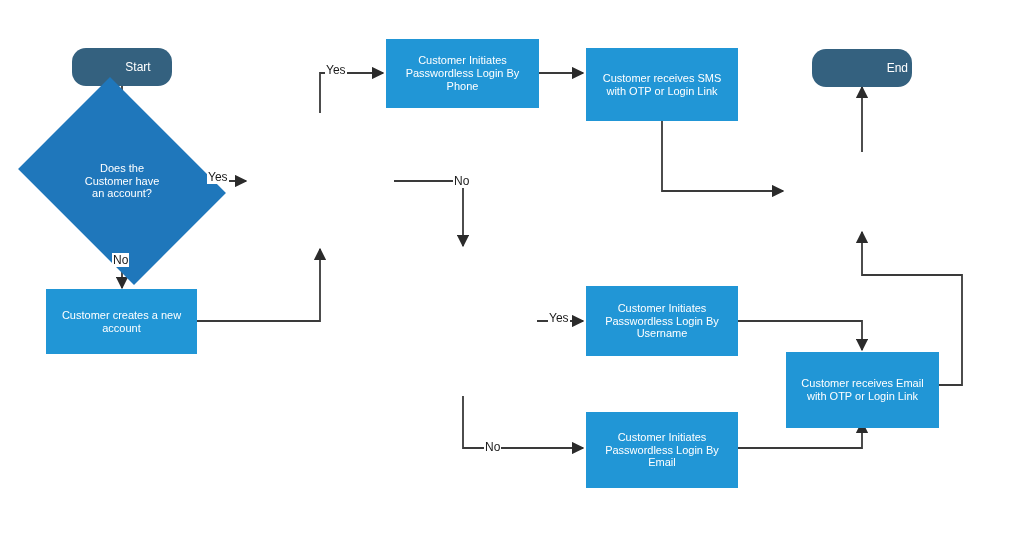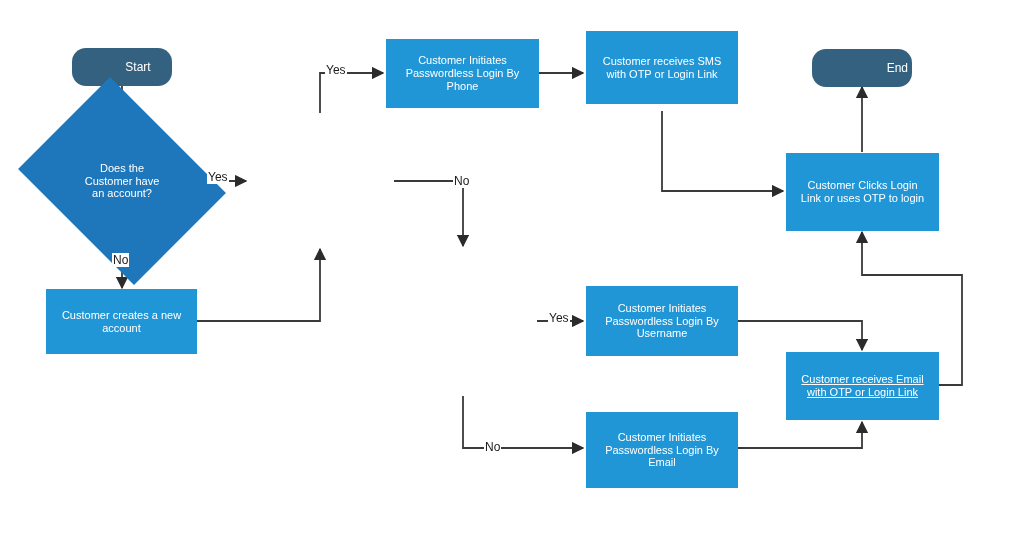--- a/index.html
+++ b/index.html
@@ -143,47 +143,43 @@
 an account?</span>
   </div>
 
 
   <div class="node process" style="left:386px; top:39px; width:153px; height:69px;">
     <span class="label">Customer Initiates
 Passwordless Login By
 Phone</span>
   </div>
 
-  <div class="node process" style="left:586px; top:31px; width:152px; height:73px;">
+  <div class="node process" style="left:586px; top:48px; width:152px; height:73px;">
     <span class="label">Customer receives SMS
 with OTP or Login Link</span>
   </div>
 
 
   <div class="node process" style="left:586px; top:286px; width:152px; height:70px;">
     <span class="label">Customer Initiates
 Passwordless Login By
 Username</span>
   </div>
 
   <div class="node process" style="left:586px; top:412px; width:152px; height:76px;">
     <span class="label">Customer Initiates
 Passwordless Login By
 Email</span>
   </div>
 
-  <div class="node process" style="left:786px; top:352px; width:153px; height:68px;text-decoration:underline;">
+  <div class="node process" style="left:786px; top:352px; width:153px; height:76px;">
     <span class="label">Customer receives Email
 with OTP or Login Link</span>
   </div>
 
-  <div class="node process" style="left:786px; top:153px; width:153px; height:78px;">
-    <span class="label">Customer Clicks Login
-Link or uses OTP to login</span>
-  </div>
 
   <div class="node terminator" style="left:812px; top:49px; width:100px; height:38px;text-align:right;">
     <span class="label">End</span>
   </div>
 
   <span class="edge-label" style="left:207px; top:170px;">Yes</span>
 
   <span class="edge-label" style="left:112px; top:253px;">No</span>
 
   <span class="edge-label" style="left:325px; top:63px;">Yes</span>

